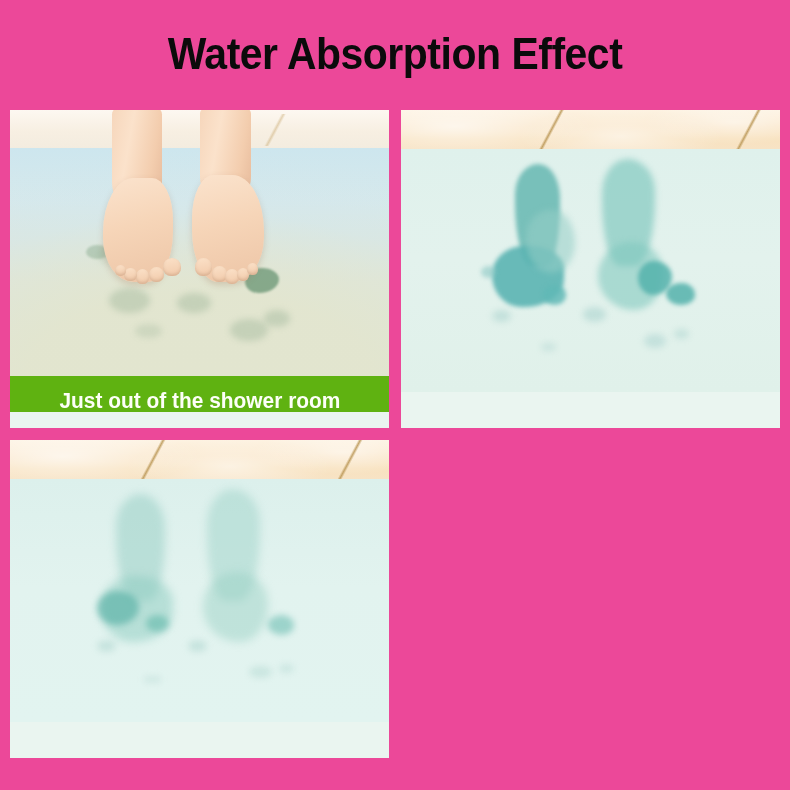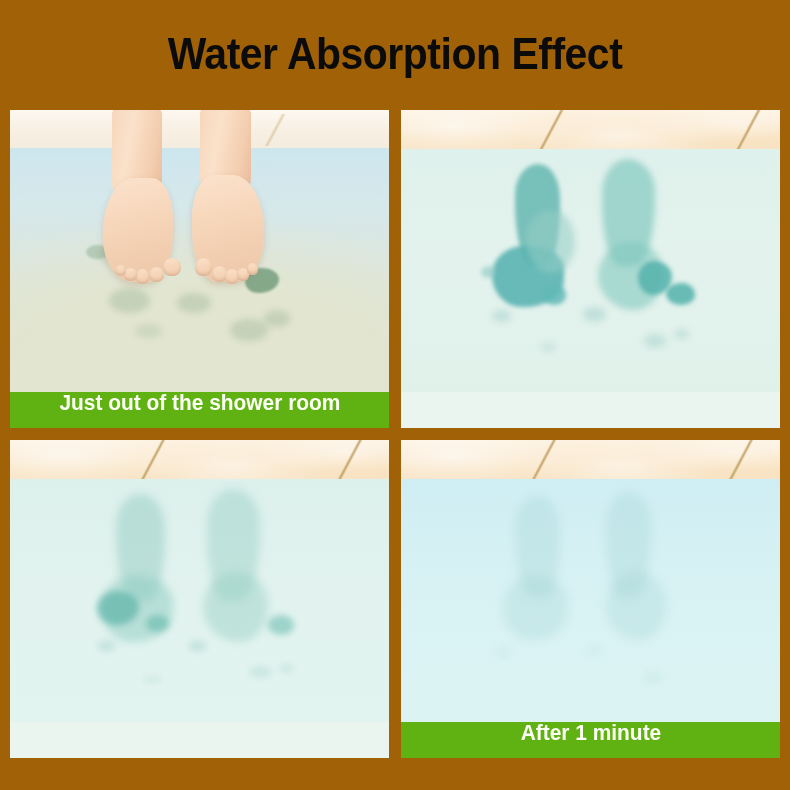--- a/index.html
+++ b/index.html
@@ -13,21 +13,21 @@
     height: 790px;
     overflow: hidden;
     font-family: "Liberation Sans", sans-serif;
     -webkit-font-smoothing: antialiased;
   }
 
   #page {
     position: relative;
     width: 790px;
     height: 790px;
-    background: #a16207;
+    background: #ec4899;
   }
 
   
   .page-title {
     position: absolute;
     left: 0;
     top: 28px;
     width: 790px;
     text-align: center;
     font-family: "Liberation Sans Narrow", "Liberation Sans", sans-serif;
@@ -70,25 +70,25 @@
     right: 0;
     bottom: 36px;
     overflow: hidden;
   }
 
   
   .caption {
     position: absolute;
     left: 0;
     right: 0;
-    bottom: 0;
+    bottom: 16px;
     height: 36px;
     background: #5fb211;
     display: flex;
-    align-items: flex-start;
+    align-items: flex-end;
     justify-content: center;
   }
   .caption-text {
     font-family: "Liberation Sans Narrow", "Liberation Sans", sans-serif;
     font-weight: bold;
     font-size: 22px;
     line-height: 22px;
     color: #fdfff7;
     letter-spacing: 0px;
     transform: scaleX(0.95);
@@ -272,40 +272,15 @@
           </div>
           <div class="blob" style="left:23%;top:66%;width:5%;height:5%;background:rgba(160,205,198,.4);filter:blur(3px);"></div>
           <div class="blob" style="left:47%;top:66%;width:5%;height:5%;background:rgba(160,205,198,.4);filter:blur(3px);"></div>
           <div class="blob" style="left:63%;top:77%;width:6%;height:5%;background:rgba(160,205,198,.35);filter:blur(3px);"></div>
           <div class="blob" style="left:71%;top:76%;width:4%;height:4%;background:rgba(160,205,198,.3);filter:blur(3px);"></div>
           <div class="blob" style="left:35%;top:81%;width:5%;height:3%;background:rgba(160,205,198,.28);filter:blur(3px);"></div>
         </div>
       </div>
     </div>
 
-    <div class="panel">
-      <div class="photo">
-        <div class="mat-wall">
-          <div class="marble"></div>
-          <div class="grout" style="left:8%;"></div>
-          <div class="grout" style="left:60%;"></div>
-        </div>
-        <div class="mat-surface m4">
-          <div class="print" style="left:0;top:0;width:100%;height:100%;">
-            <div class="sole" style="left:30%;top:7%;width:12%;height:42%;background:rgba(150,205,205,.28);border-radius:50% 50% 32% 40% / 30% 32% 60% 62%;filter:blur(5px);"></div>
-            <div class="ball" style="left:27%;top:40%;width:17%;height:26%;background:rgba(150,205,205,.26);border-radius:48% 52% 58% 46% / 52% 42% 50% 56%;filter:blur(5px);"></div>
-          </div>
-          <div class="print" style="left:0;top:0;width:100%;height:100%;">
-            <div class="sole" style="left:54%;top:5%;width:12%;height:44%;background:rgba(150,205,205,.28);border-radius:48% 52% 38% 34% / 32% 30% 62% 60%;filter:blur(5px);"></div>
-            <div class="ball" style="left:54%;top:38%;width:16%;height:28%;background:rgba(150,205,205,.26);border-radius:52% 48% 44% 56% / 50% 44% 52% 50%;filter:blur(5px);"></div>
-          </div>
-          <div class="blob" style="left:25%;top:70%;width:4%;height:3%;background:rgba(160,205,205,.22);filter:blur(4px);"></div>
-          <div class="blob" style="left:49%;top:69%;width:4%;height:3%;background:rgba(160,205,205,.22);filter:blur(4px);"></div>
-          <div class="blob" style="left:64%;top:80%;width:5%;height:4%;background:rgba(160,205,205,.2);filter:blur(4px);"></div>
-        </div>
-      </div>
-      <div class="caption">
-        <span class="caption-text">After 1 minute</span>
-      </div>
-    </div>
 
   </div>
 </div>
 
 </body></html>

